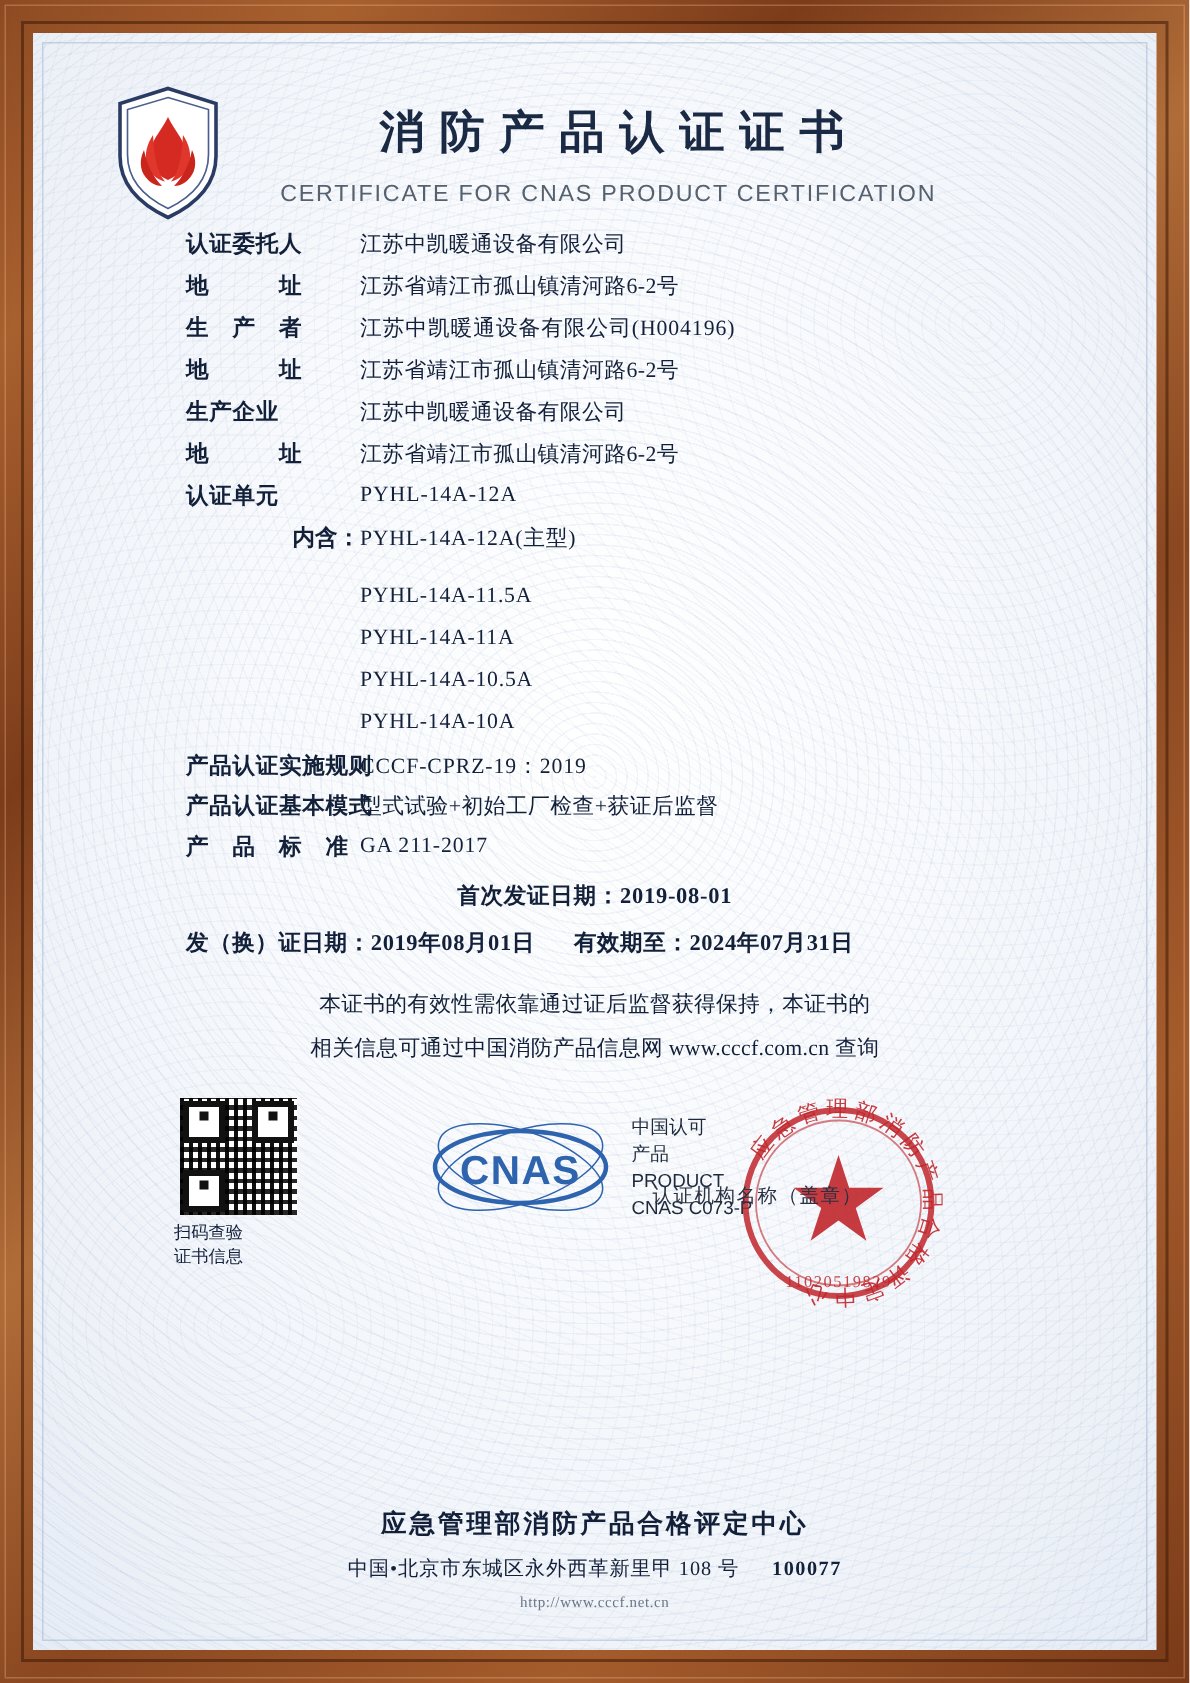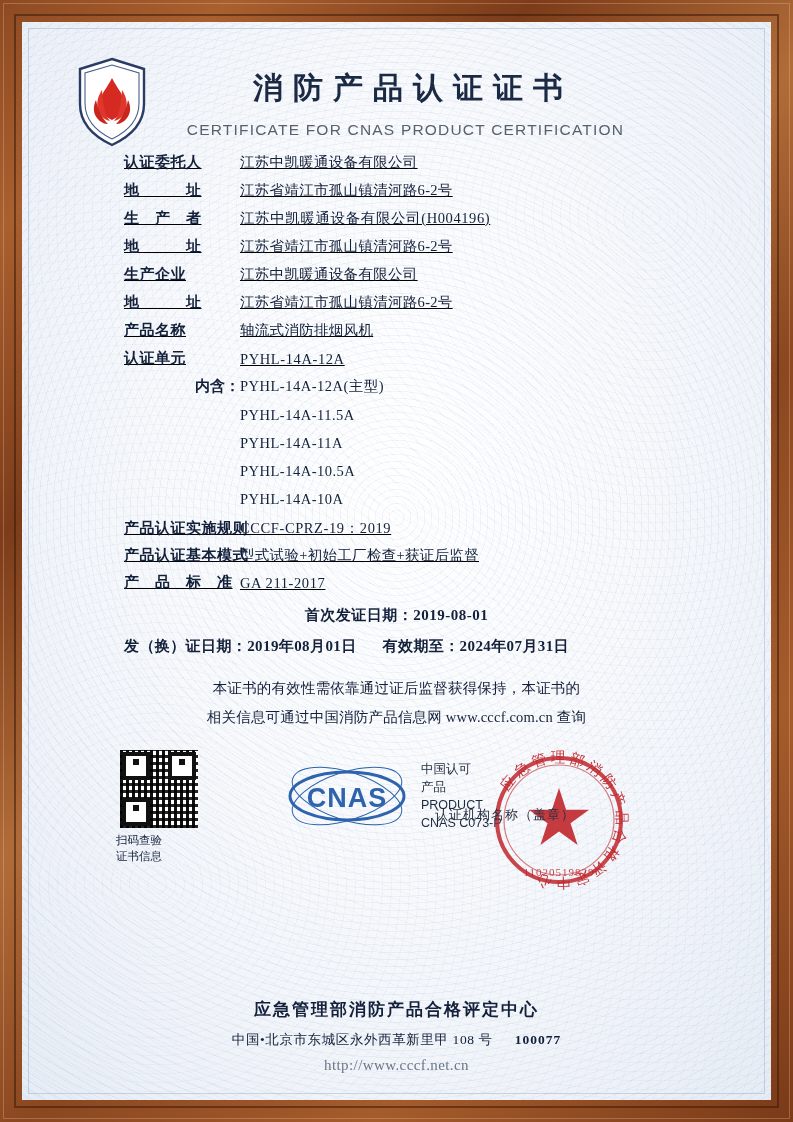--- a/index.html
+++ b/index.html
@@ -115,23 +115,22 @@
   .cert-no .value { letter-spacing: 0.5px; }
 
   
   .fields {
     margin-top: 14px;
     padding-left: 62px;
     padding-right: 30px;
   }
   .row {
     display: flex;
-    align-items: flex-end;
+    align-items: center;
     margin-bottom: 9px;
-    text-decoration: underline;
   }
   .row .lbl {
     width: 116px;
     flex: 0 0 116px;
     font-size: 15px;
     font-weight: bold;
     color: #13203a;
     white-space: nowrap;
     letter-spacing: 0.5px;
   }
@@ -142,21 +141,21 @@
   }
   .row .val.mono {
     font-family: "Liberation Serif", serif;
     letter-spacing: 0.6px;
   }
 
   
   .sub-row {
     display: flex;
     align-items: center;
-    margin-bottom: 11px;
+    margin-bottom: 21px;
   }
   .sub-row .sub-lbl {
     width: 116px;
     flex: 0 0 116px;
     text-align: right;
     padding-right: 0;
     font-size: 15px;
     font-weight: bold;
     color: #13203a;
   }
@@ -312,21 +311,21 @@
   }
   .addr {
     margin-top: 10px;
     font-size: 13.5px;
     color: #13203a;
     letter-spacing: 0.6px;
   }
   .addr .zip { margin-left: 22px; letter-spacing: 1px; font-weight: bold; }
   .site {
     margin-top: 8px;
-    font-size: 15px;
+    font-size: 10px;
     color: #6b7686;
     font-family: "Liberation Serif", serif;
     letter-spacing: 0.4px;
   }
 </style>
 </head>
 <body>
 
 <div class="certificate">
   <div class="frame-outer-bevel"></div>
@@ -372,24 +371,20 @@
           <div class="lbl">地　　　址</div>
           <div class="val">江苏省靖江市孤山镇清河路6-2号</div>
         </div>
         <div class="row">
           <div class="lbl">生产企业</div>
           <div class="val">江苏中凯暖通设备有限公司</div>
         </div>
         <div class="row">
           <div class="lbl">地　　　址</div>
           <div class="val">江苏省靖江市孤山镇清河路6-2号</div>
-        </div>
-        <div class="row">
-          <div class="lbl">产品名称</div>
-          <div class="val">轴流式消防排烟风机</div>
         </div>
         <div class="row">
           <div class="lbl">认证单元</div>
           <div class="val mono">PYHL-14A-12A</div>
         </div>
 
         <div class="sub-row">
           <div class="sub-lbl">内含：</div>
           <div class="sub-val">PYHL-14A-12A(主型)</div>
         </div>

